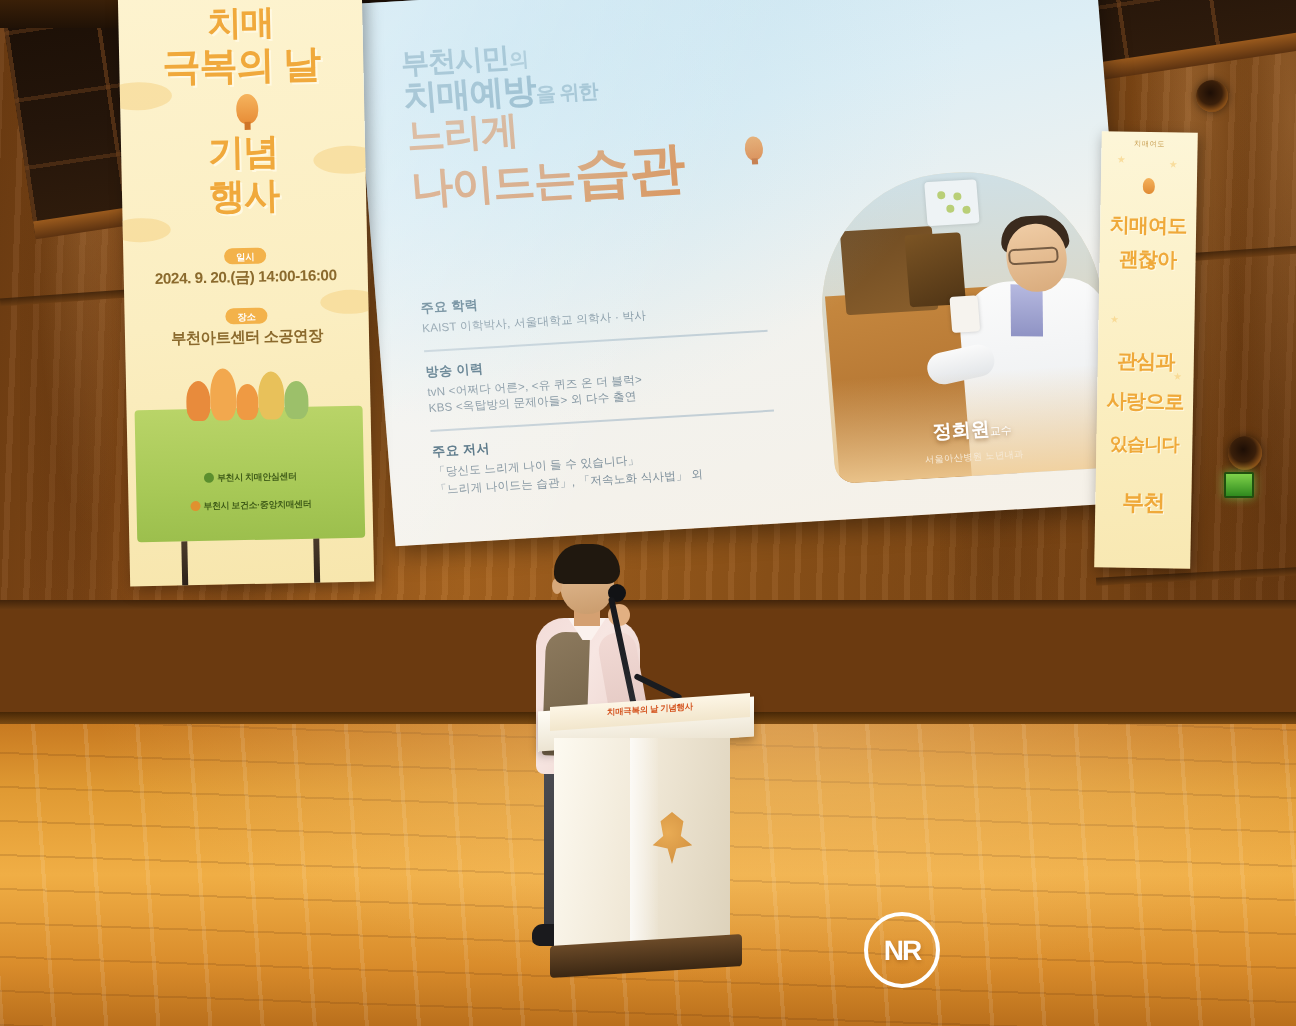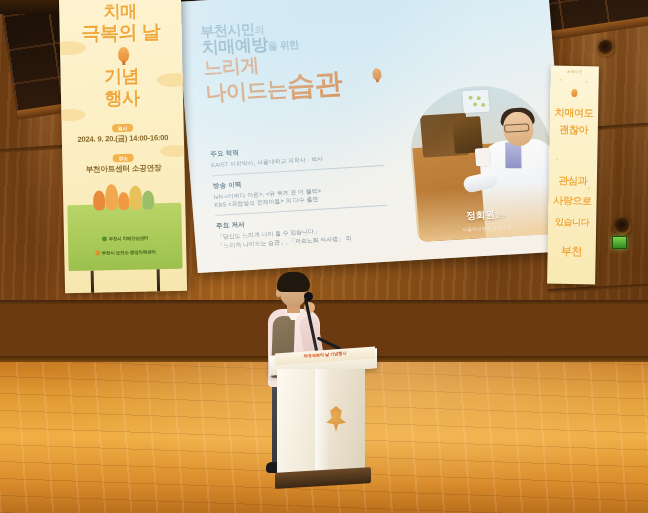--- a/index.html
+++ b/index.html
@@ -382,15 +382,16 @@
     <div class="pod-top"></div>
     <div class="pod-face"></div>
     <div class="pod-gloss"></div>
     <div class="pod-emblem"></div>
     <div class="pod-band"></div>
     <div class="pod-text">치매극복의 날 기념행사</div>
     <div class="pod-base"></div>
   </div>
 
   <div class="wm">
+    <div class="wm-badge">NR</div>
   </div>
 
 </div>
 
 </body></html>

